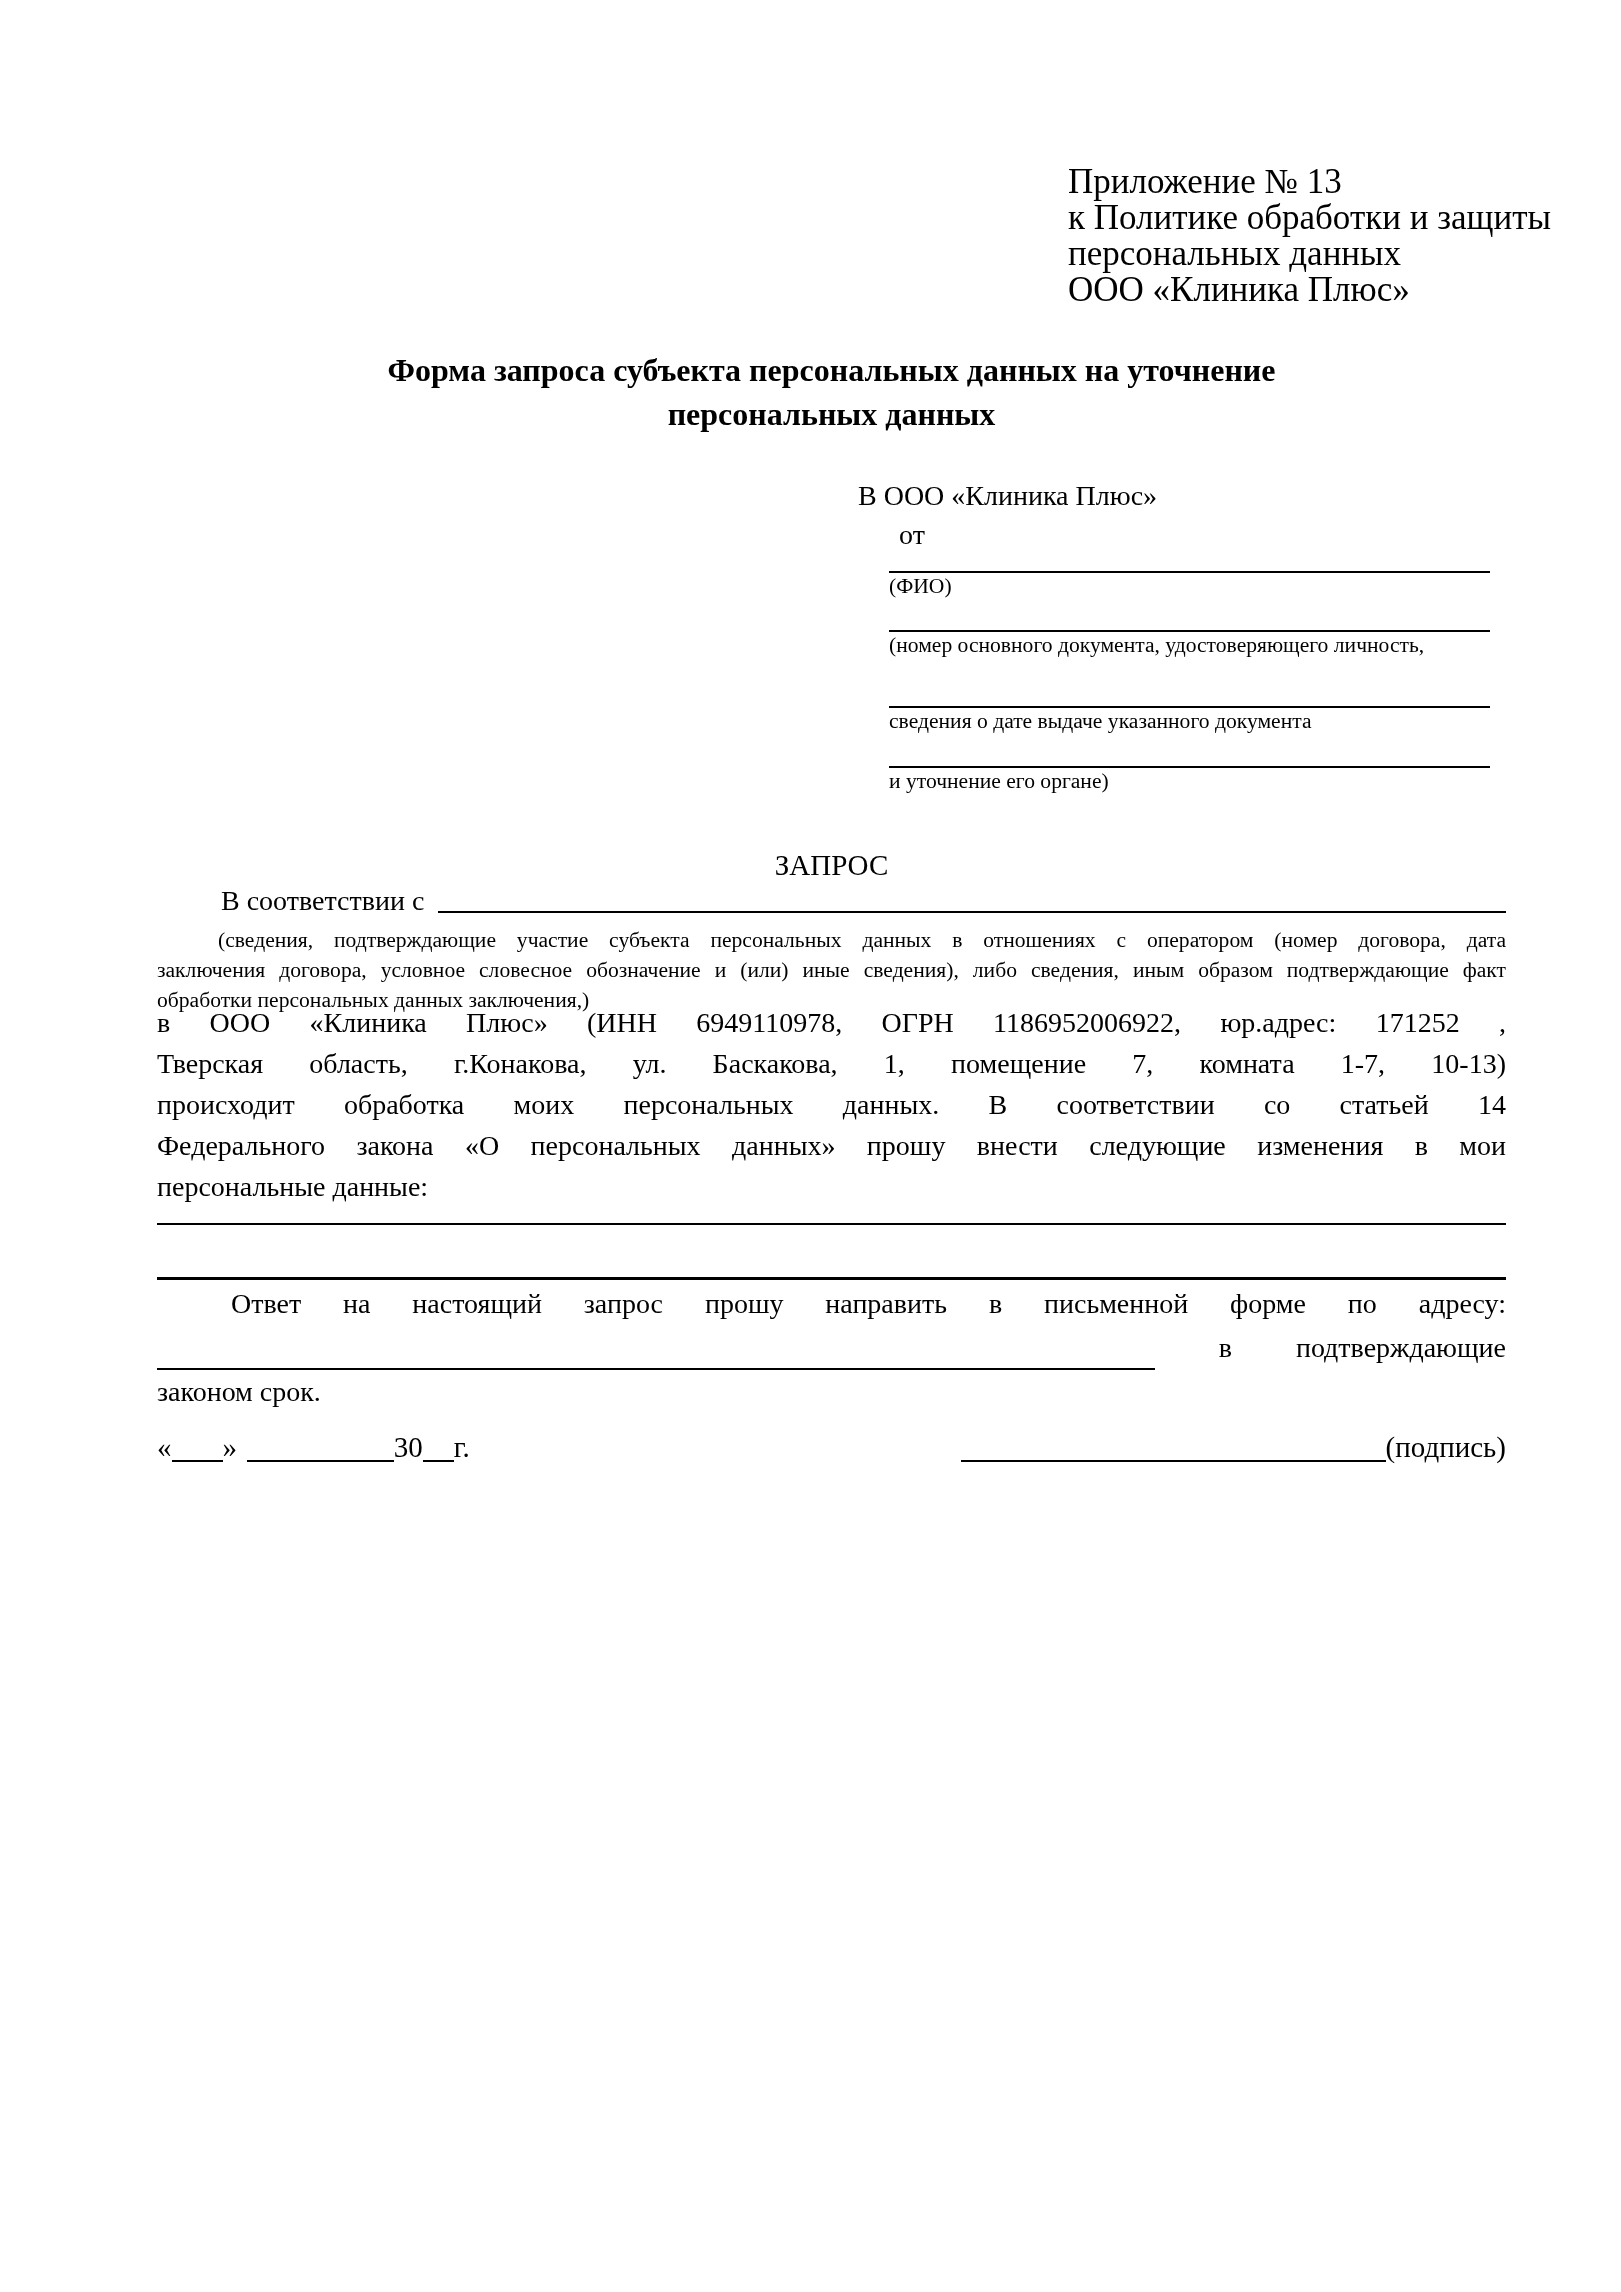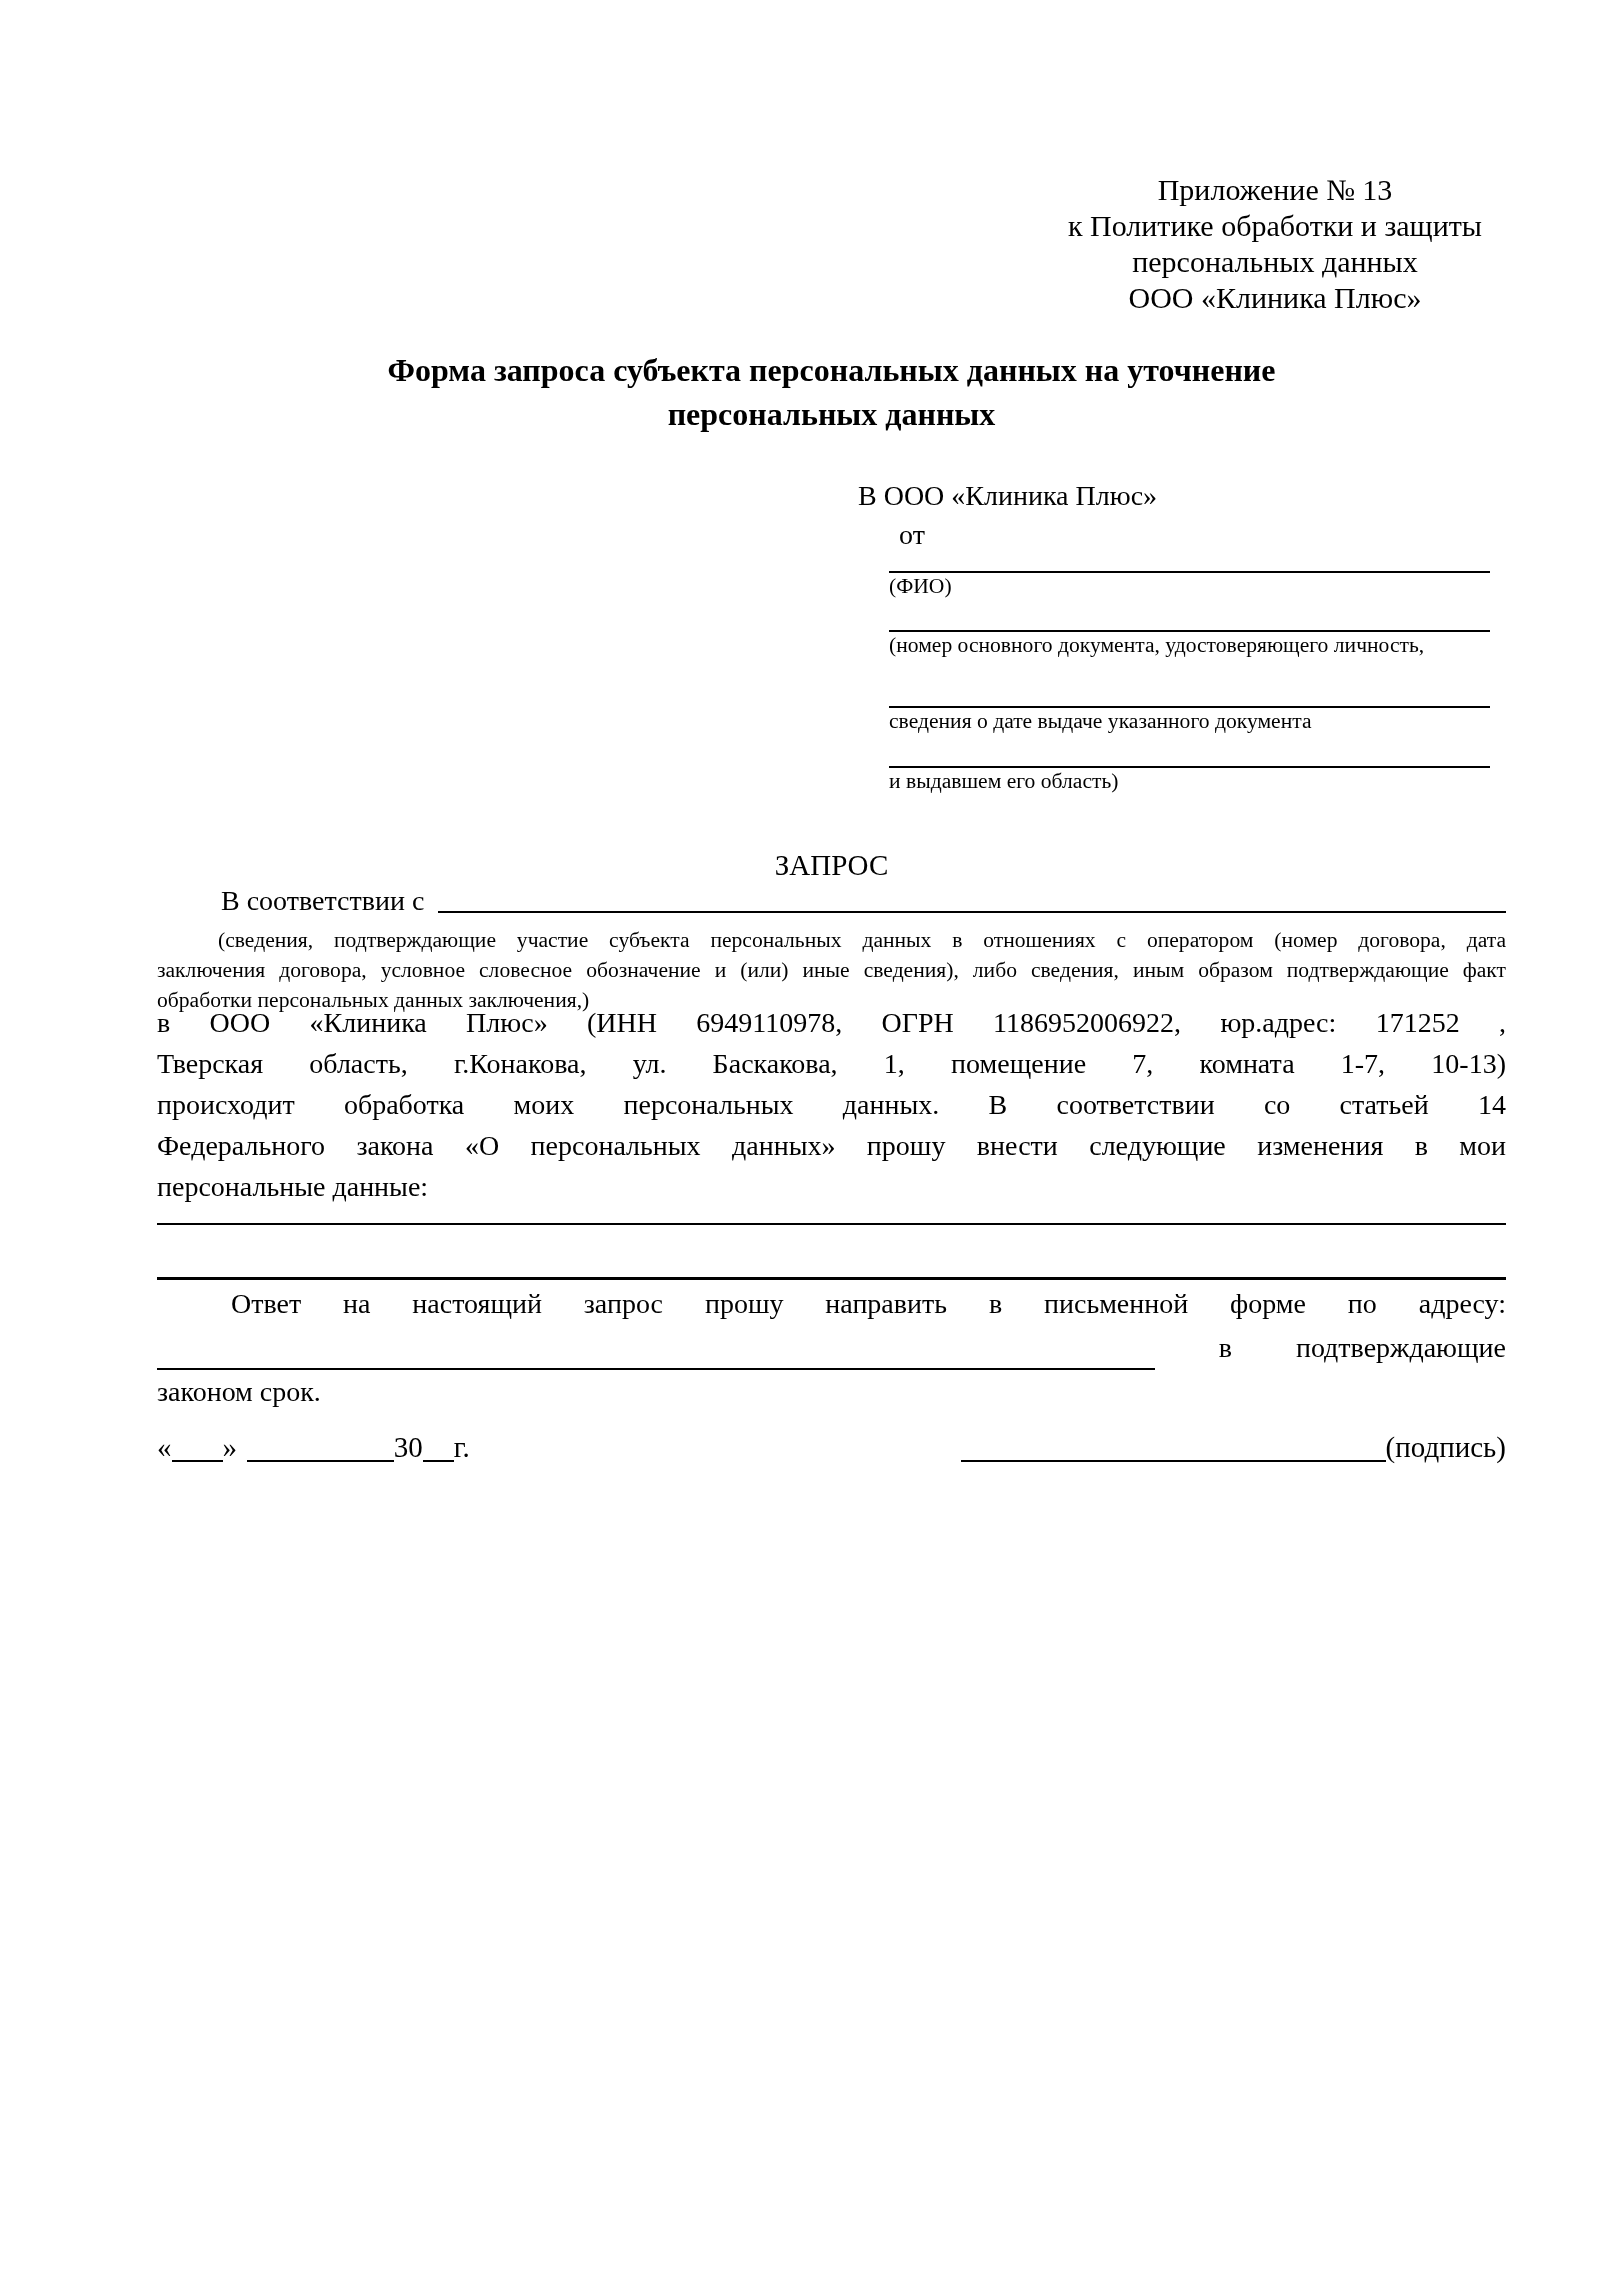--- a/index.html
+++ b/index.html
@@ -12,24 +12,24 @@
     background: #ffffff;
     font-family: "Liberation Serif", "DejaVu Serif", serif;
     color: #000000;
     overflow: hidden;
   }
 
   
   .header-block {
     position: absolute;
     left: 1068px;
-    top: 172px;
-    font-size: 30px;
+    top: 164px;
+    font-size: 35px;
     line-height: 36px;
-    text-align: center;
+    text-align: left;
   }
 
   
   .doc-title {
     position: absolute;
     left: 157px;
     top: 348px;
     width: 1349px;
     text-align: center;
     font-weight: bold;
@@ -192,21 +192,21 @@
     <div class="fld">
       <div class="fld-line h2"></div>
       <div class="fld-cap">(номер основного документа, удостоверяющего личность,</div>
     </div>
     <div class="fld">
       <div class="fld-line h3"></div>
       <div class="fld-cap">сведения о дате выдаче указанного документа</div>
     </div>
     <div class="fld">
       <div class="fld-line h4"></div>
-      <div class="fld-cap">и выдавшем его область)</div>
+      <div class="fld-cap">и уточнение его органе)</div>
     </div>
   </div>
 
   <div class="zapros">ЗАПРОС</div>
 
   <div class="intro">
     <span>В соответствии с</span>
     <span class="intro-underline"></span>
   </div>
 

